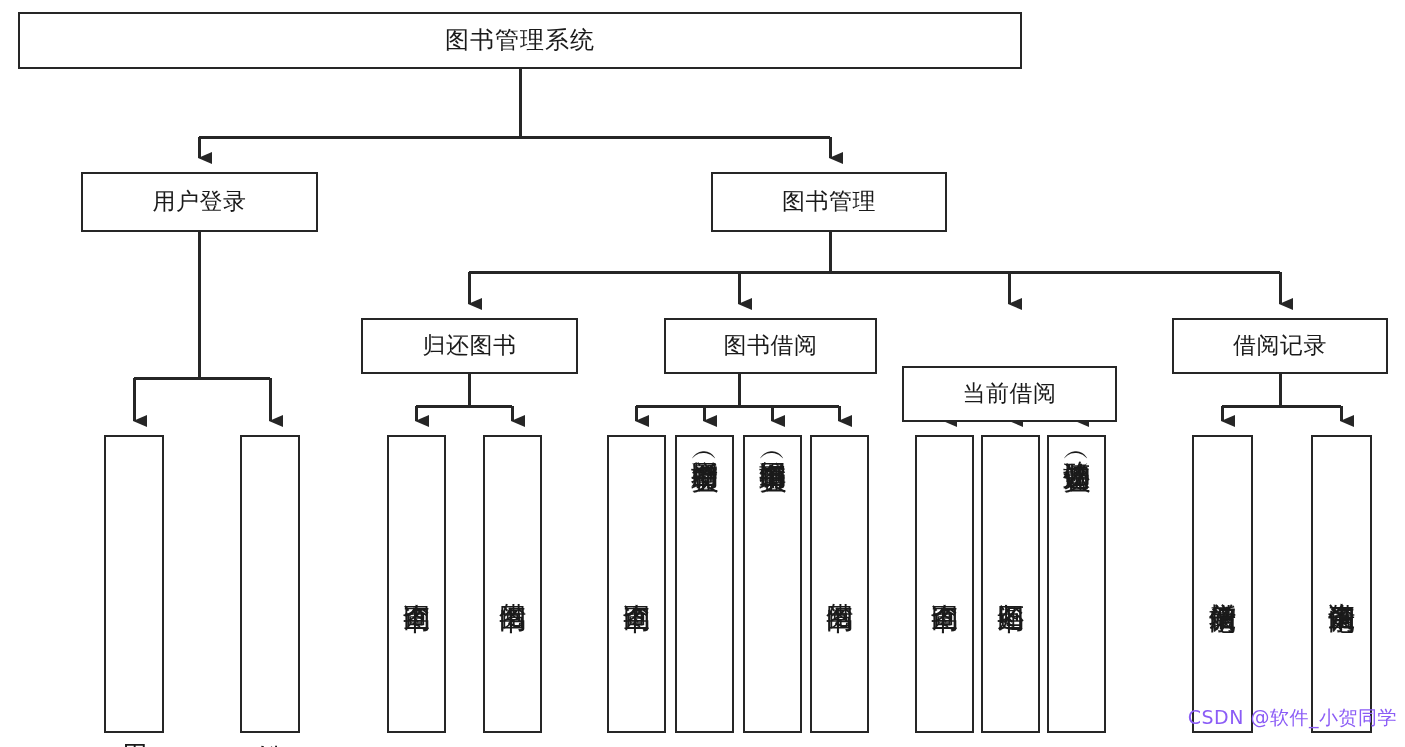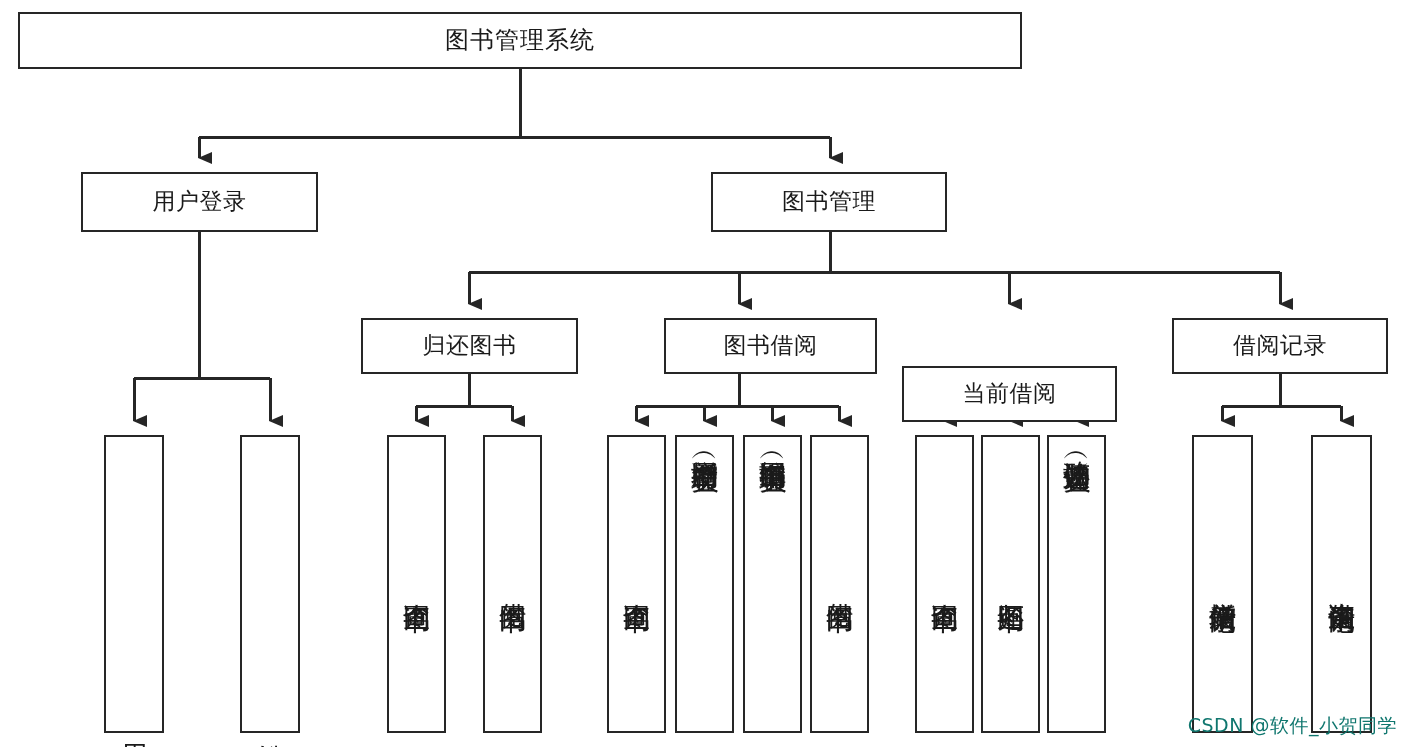--- a/index.html
+++ b/index.html
@@ -65,23 +65,23 @@
     padding-top: 0;
   }
   .node.vertical.bottom-text {
     align-items: flex-end;
     padding-top: 0;
     padding-bottom: 4px;
   }
   #watermark {
     position: absolute;
     right: 8px;
-    bottom: 8px;
+    bottom: 16px;
     font-size: 19px;
-    color: #0f766e;
+    color: #8b5cf6;
     letter-spacing: 0.5px;
     white-space: nowrap;
     pointer-events: none;
   }
 </style>
 </head>
 <body>
 
 <div id="canvas">
 

